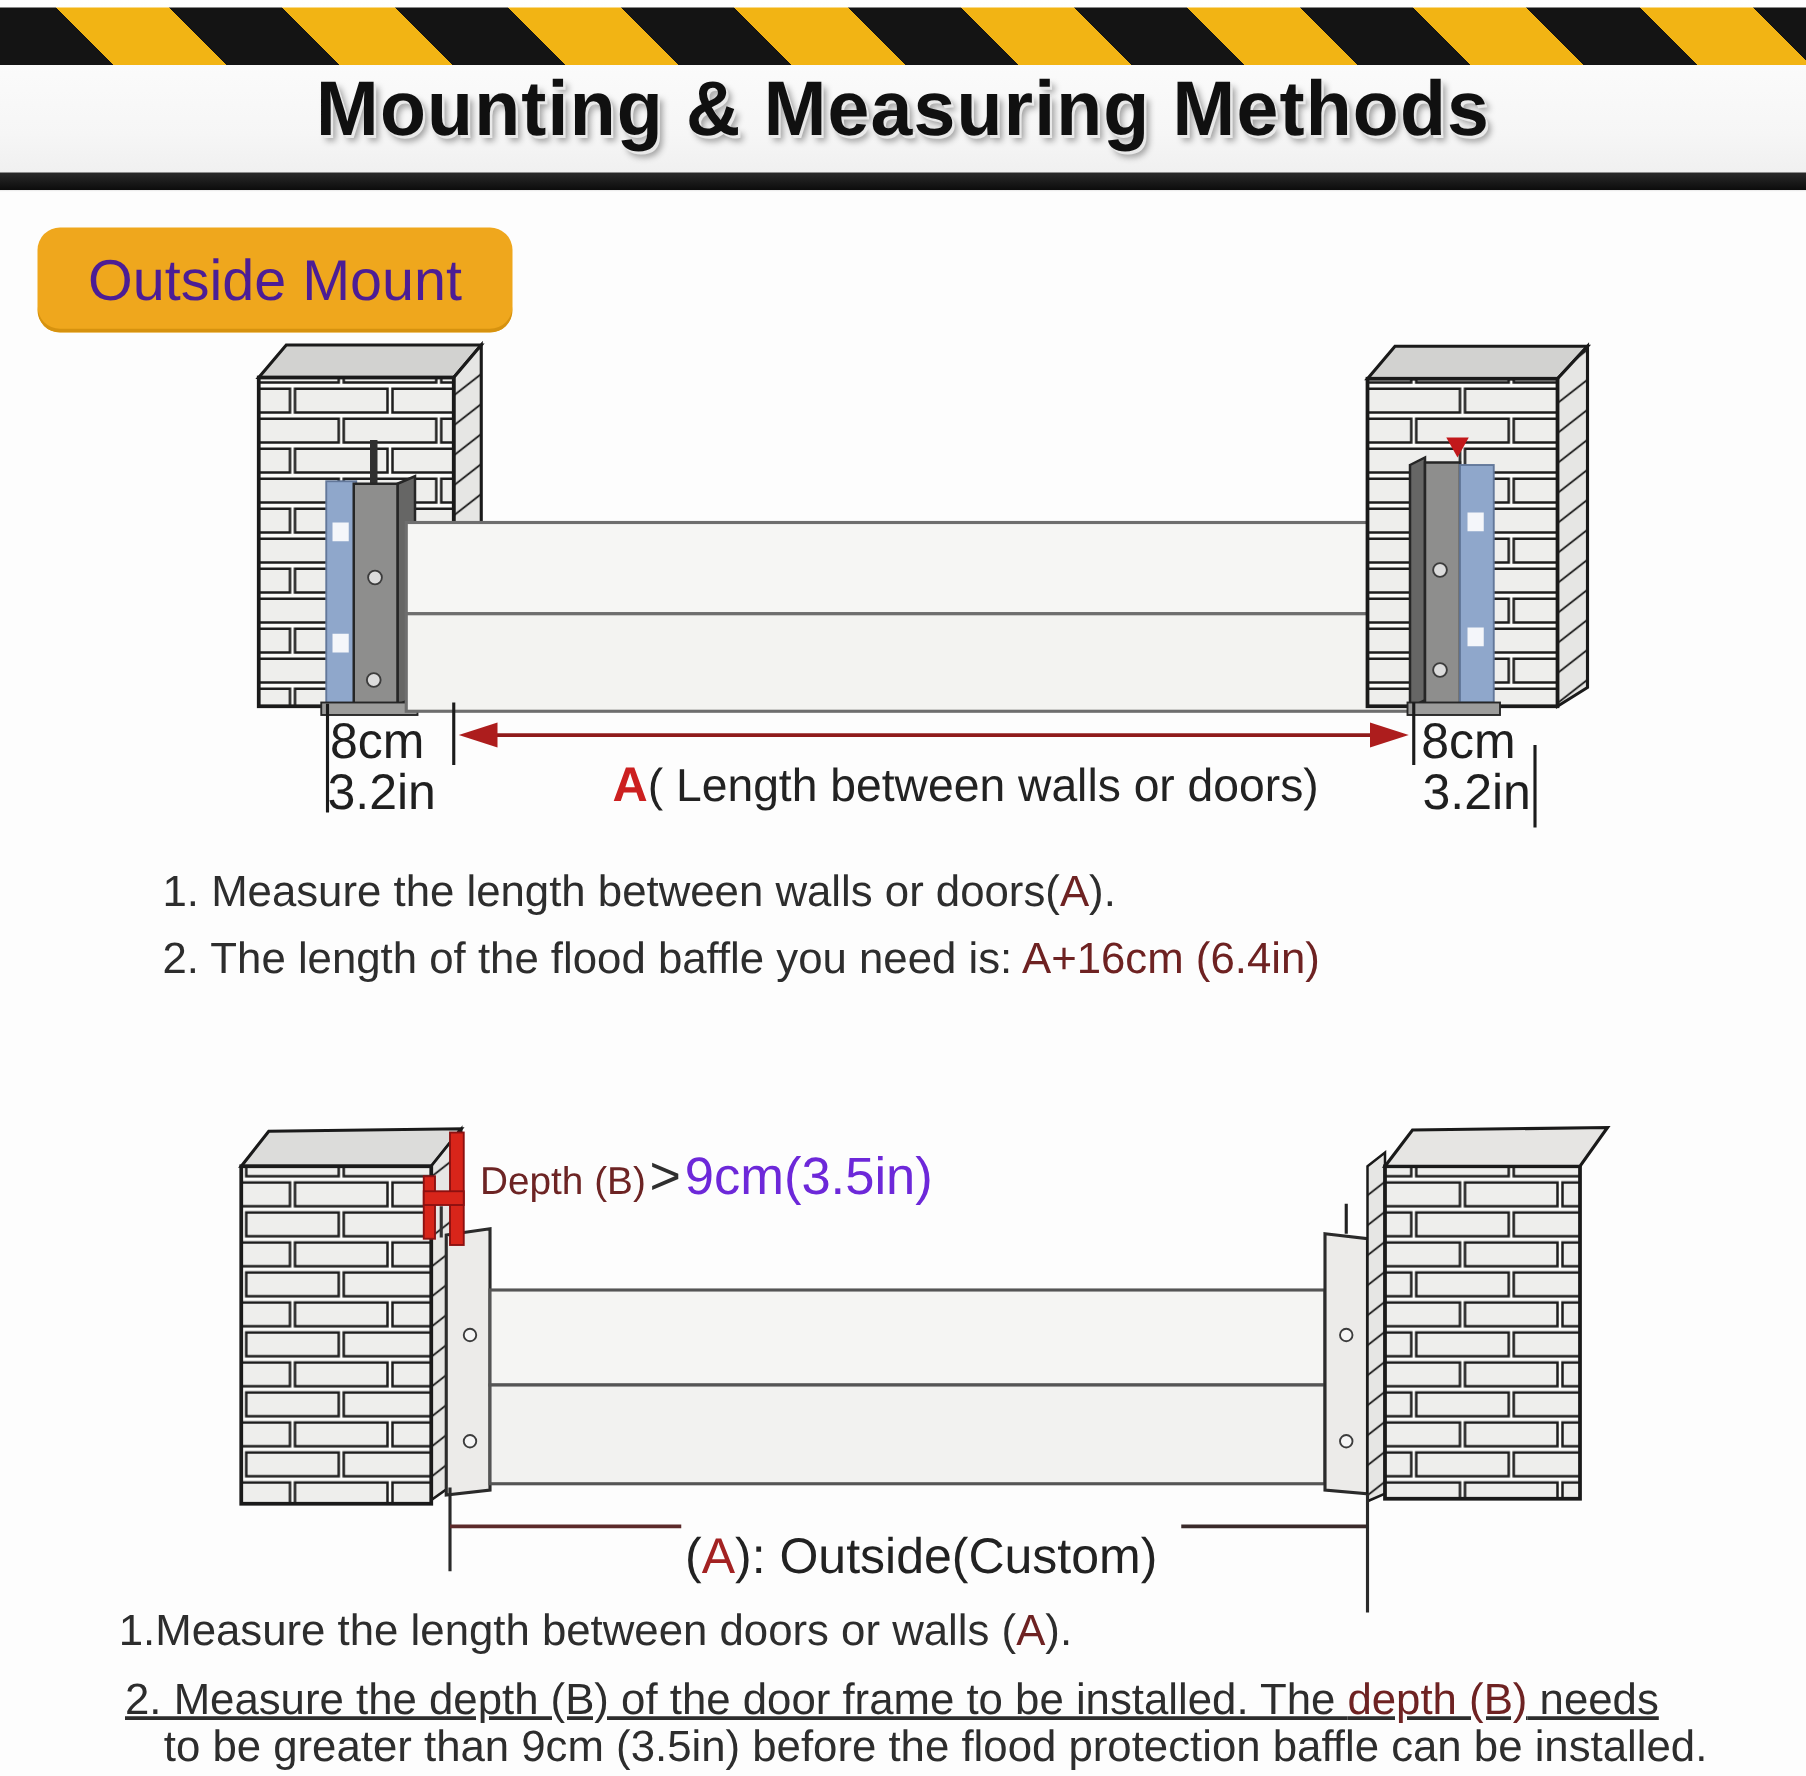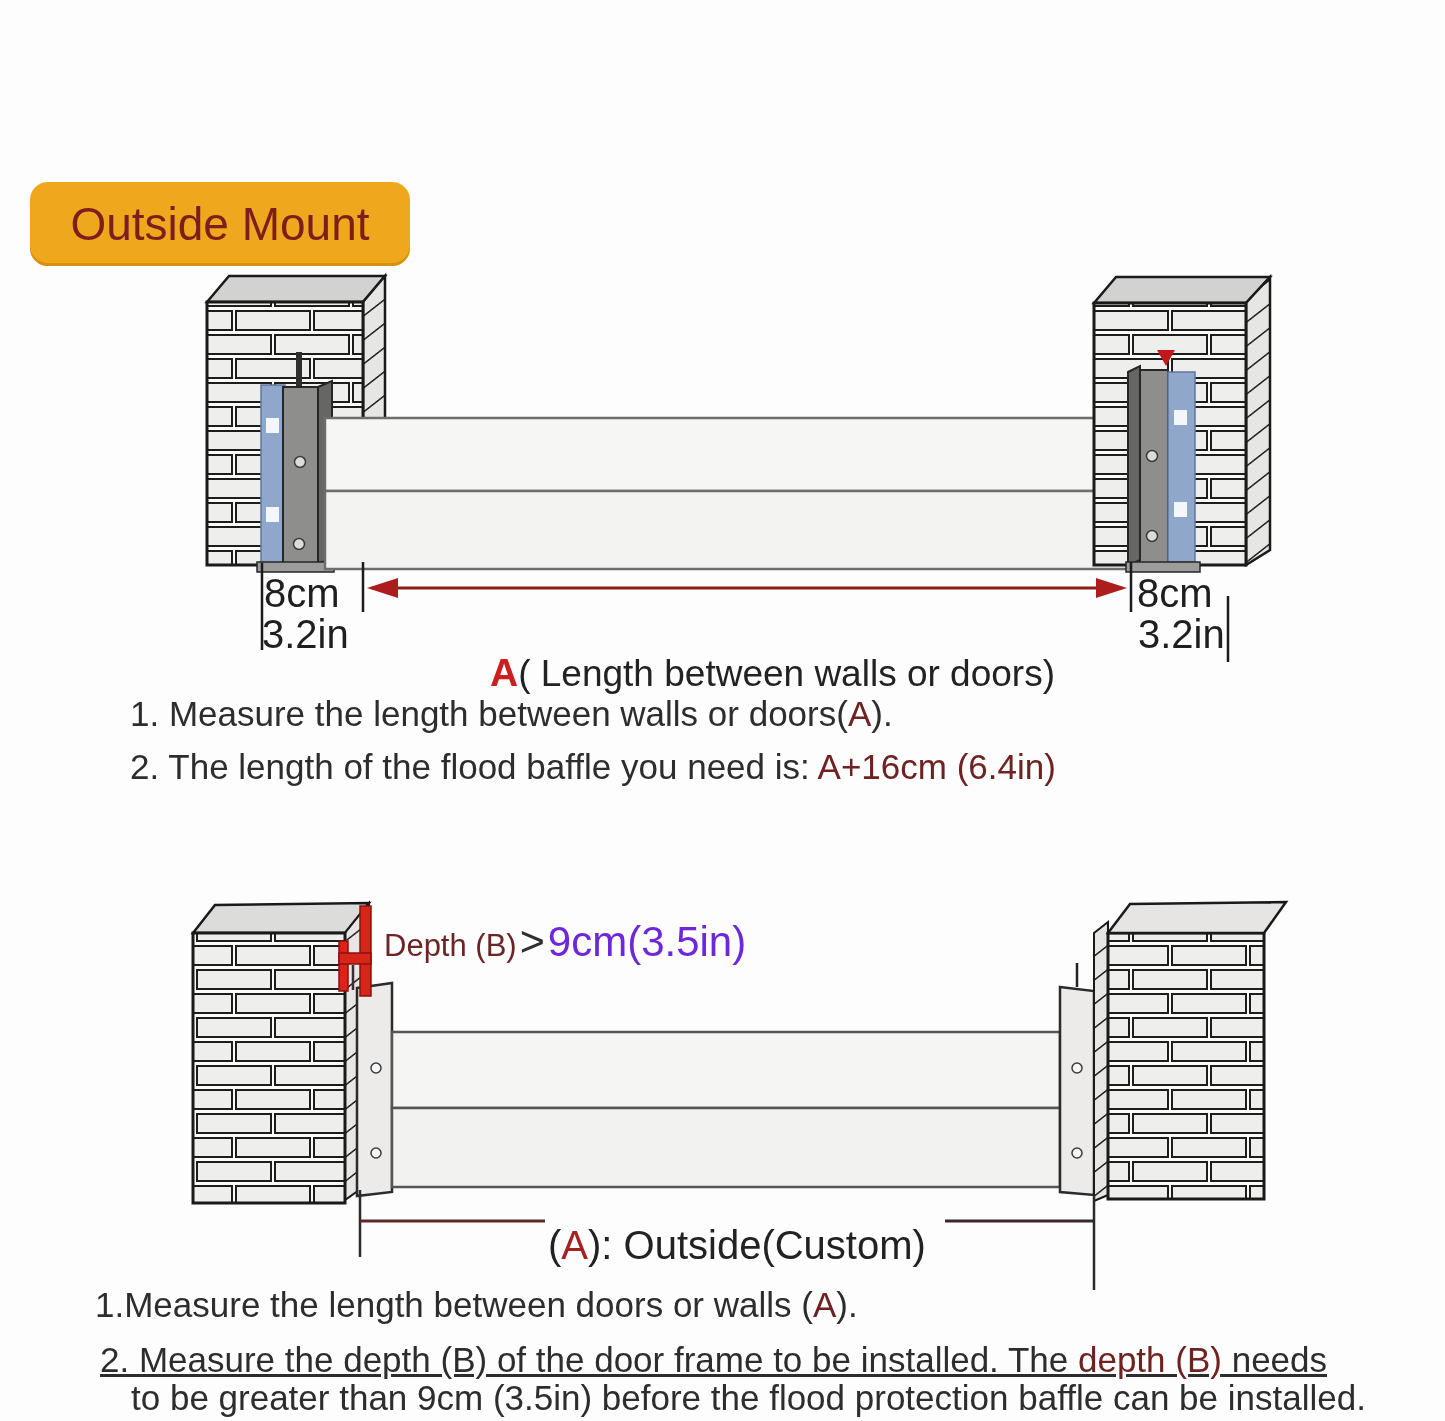--- a/index.html
+++ b/index.html
@@ -16,40 +16,45 @@
   .page-title{position:absolute;top:52px;left:0;width:1445px;text-align:center;
     font-size:62px;font-weight:700;color:#101010;letter-spacing:1px;
     transform:scaleX(.97);
     text-shadow:2px 2px 0 #e9e9e9,4px 5px 5px #9f9f9f;}
   .header-bar{position:absolute;top:138px;left:0;width:1445px;height:14px;
     background:linear-gradient(180deg,#2a2a2a,#0c0c0c);}
   
   .badge{position:absolute;left:30px;width:380px;height:84px;border-radius:18px;
     background:#efa71d;box-shadow:inset 0 -3px 0 #d6920f;
     display:flex;align-items:center;justify-content:center;
-    font-size:46px;color:#7f1d1d;}
+    font-size:46px;color:#4c1d95;}
   
   .dim-num{position:absolute;font-size:40px;color:#1f1f1f;white-space:nowrap;}
-  .span-label{position:absolute;font-size:37px;color:#222;white-space:nowrap;margin-top:44px;}
+  .span-label{position:absolute;font-size:37px;color:#222;white-space:nowrap;}
   .span-label .red-a{color:#cc2020;font-weight:700;font-size:39px;}
   .step{position:absolute;font-size:35px;color:#2d2d2d;white-space:nowrap;}
   .maroon{color:#6e2222;}
   .depth-label{position:absolute;display:flex;align-items:baseline;white-space:nowrap;}
   .depth-b{font-size:31px;color:#6d2424;}
   .depth-gt{font-size:43px;color:#2f2f2f;margin:0 3px;}
   .depth-val{font-size:42px;color:#6d28d9;}
   .length-label{position:absolute;font-size:40px;color:#222;white-space:nowrap;}
   .length-label .red-a{color:#a32222;}
   svg{display:block;}
 </style>
 </head>
 <body>
 
 <div class="page">
 
+  <div class="header-band">
+    <div class="hazard"></div>
+    <div class="page-title">Mounting &amp; Measuring Methods</div>
+    <div class="header-bar"></div>
+  </div>
 
   <div class="badge" style="top:182px;">
     <span>Outside Mount</span>
   </div>
 
   <svg class="abs" style="top:260px;left:0;" width="1445" height="420" viewBox="0 0 1445 420">
     <defs>
       <pattern id="brickA" width="78" height="48" patternUnits="userSpaceOnUse">
         <rect width="78" height="48" fill="#fbfbf9"></rect>
         <rect x="2" y="3" width="74" height="19" fill="#eeeeec" stroke="#1d1d1d" stroke-width="2"></rect>

